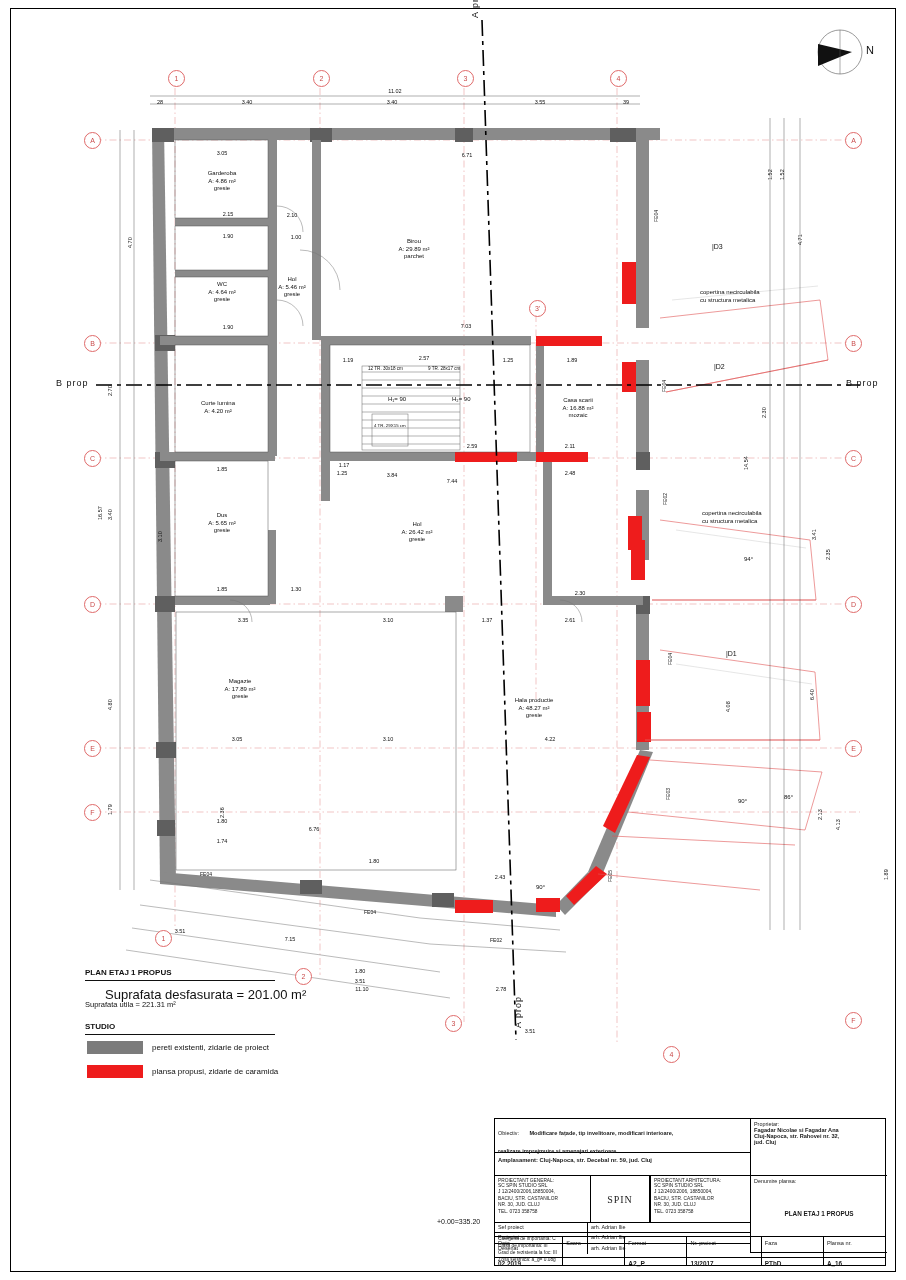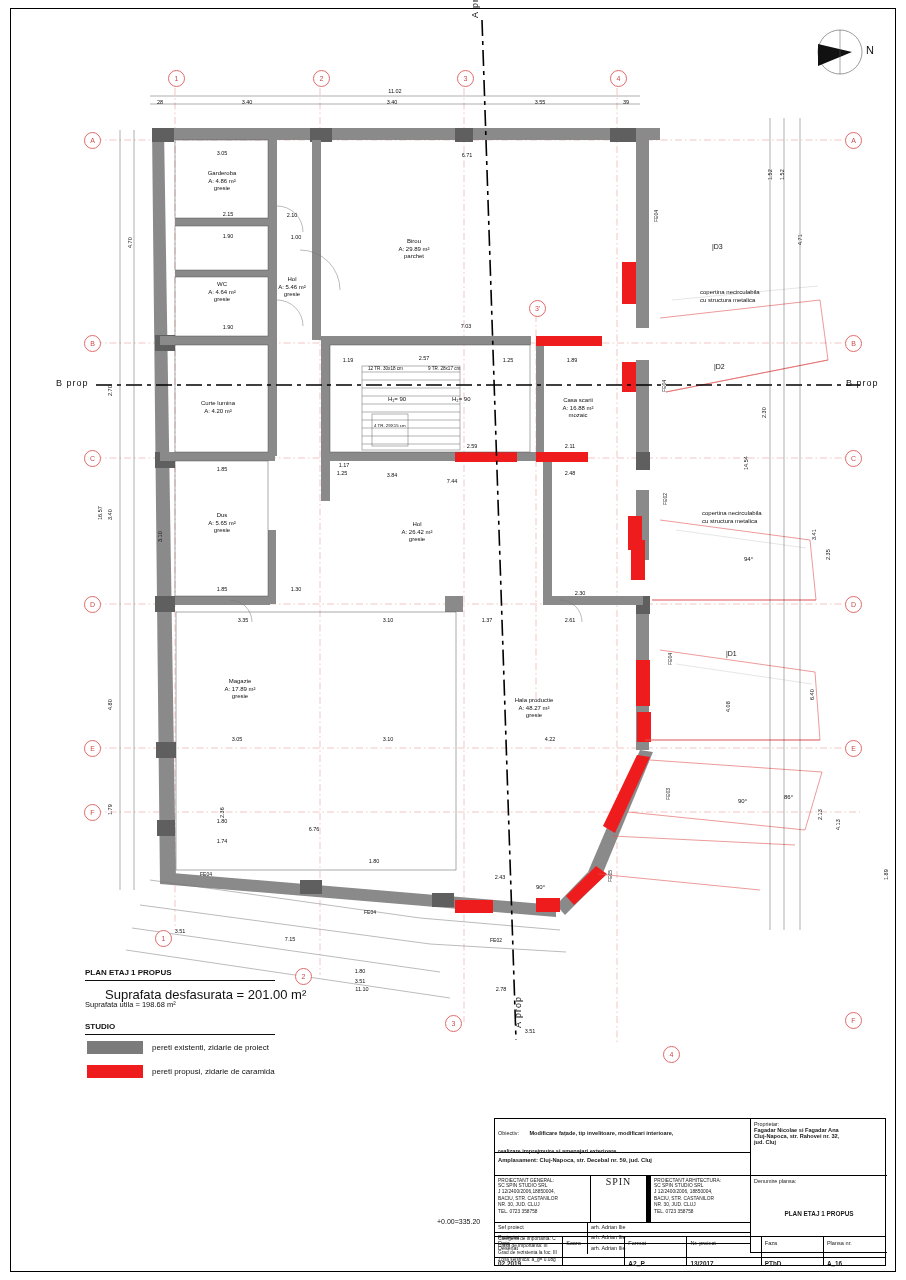--- a/index.html
+++ b/index.html
@@ -387,29 +387,29 @@
   <div class="t" style="left:826px;top:560px;transform:rotate(-90deg);transform-origin:left top;font-size:5.5px;">2.35</div>
   <div class="t" style="left:810px;top:700px;transform:rotate(-90deg);transform-origin:left top;font-size:5.5px;">6.40</div>
   <div class="t" style="left:726px;top:712px;transform:rotate(-90deg);transform-origin:left top;font-size:5.5px;">4.08</div>
   <div class="t" style="left:836px;top:830px;transform:rotate(-90deg);transform-origin:left top;font-size:5.5px;">4.13</div>
   <div class="t" style="left:818px;top:820px;transform:rotate(-90deg);transform-origin:left top;font-size:5.5px;">2.13</div>
   <div class="t" style="left:884px;top:880px;transform:rotate(-90deg);transform-origin:left top;font-size:5.5px;">1.89</div>
 
   <div class="ttl" style="left:85px;top:968px;">PLAN ETAJ 1 PROPUS</div>
   <div class="rule" style="left:85px;top:980px;width:190px;"></div>
   <div class="t" style="left:85px;top:988px;font-size:13px;margin-left:20px;">Suprafata desfasurata = 201.00 m²</div>
-  <div class="t" style="left:85px;top:1001px;font-size:7.5px;">Suprafata utila = 198.68 m²</div>
+  <div class="t" style="left:85px;top:1001px;font-size:7.5px;">Suprafata utila = 221.31 m²</div>
 
   <div class="ttl" style="left:85px;top:1022px;">STUDIO</div>
   <div class="rule" style="left:85px;top:1034px;width:190px;"></div>
 
   <div class="legend-sw sw-grey" style="left:87px;top:1041px;"></div>
   <div class="legend-label" style="left:152px;top:1043px;">pereti existenti, zidarie de proiect</div>
   <div class="legend-sw sw-red" style="left:87px;top:1065px;"></div>
-  <div class="legend-label" style="left:152px;top:1067px;">pereti propusi, zidarie de caramida</div>
+  <div class="legend-label" style="left:152px;top:1067px;">plansa propusi, zidarie de caramida</div>
 
   <div class="t" style="left:437px;top:1218px;font-size:7px;">+0.00=335.20</div>
 
   <div style="position:absolute;left:494px;top:1118px;width:392px;height:148px;border:1px solid #000;box-sizing:border-box;">
 
     <div style="position:absolute;left:0;top:0;width:256px;height:34px;border-right:1px solid #000;border-bottom:1px solid #000;box-sizing:border-box;padding:2px 3px;">
       <span style="font-size:5.4px;">Obiectiv:</span>
       <span style="font-size:5.6px;font-weight:bold;margin-left:6px;white-space:pre-line;">Modificare fațade, tip invelitoare, modificari interioare,
 realizare imprejmuire si amenajari  exterioare</span>
     </div>
@@ -423,21 +423,21 @@
     <div style="position:absolute;left:0;top:34px;width:256px;height:23px;border-right:1px solid #000;border-bottom:1px solid #000;box-sizing:border-box;padding:4px 3px;font-size:5.8px;font-weight:bold;">Amplasament: Cluj-Napoca, str. Decebal nr. 59, jud. Cluj</div>
 
     <div style="position:absolute;left:0;top:57px;width:96px;height:46px;border-right:1px solid #000;box-sizing:border-box;padding:2px 3px;">
       <div style="font-size:4.8px;">PROIECTANT GENERAL:</div>
       <div style="font-size:4.8px;white-space:pre-line;line-height:1.35;">SC SPIN STUDIO SRL
 J 12/2400/2006,18850004,
 BACIU, STR. CASTANILOR
 NR. 30, JUD. CLUJ
 TEL. 0723 358758</div>
     </div>
-    <div style="position:absolute;left:96px;top:57px;width:60px;height:46px;border-right:5px solid #000000;box-sizing:border-box;display:flex;align-items:flex-start;justify-content:center;">
+    <div style="position:absolute;left:96px;top:57px;width:60px;height:46px;border-right:2px solid #000000;box-sizing:border-box;display:flex;align-items:center;justify-content:center;">
       <span style="font-size:10px;letter-spacing:1px;font-family:'Liberation Serif',serif;">SPIN</span>
     </div>
     <div style="position:absolute;left:156px;top:57px;width:100px;height:46px;border-right:1px solid #000;box-sizing:border-box;padding:2px 3px;">
       <div style="font-size:4.8px;">PROIECTANT ARHITECTURA:</div>
       <div style="font-size:4.8px;white-space:pre-line;line-height:1.35;">SC SPIN STUDIO SRL
 J 12/2400/2006, 18850004,
 BACIU, STR. CASTANILOR
 NR. 30, JUD. CLUJ
 TEL. 0723 358758</div>
     </div>

